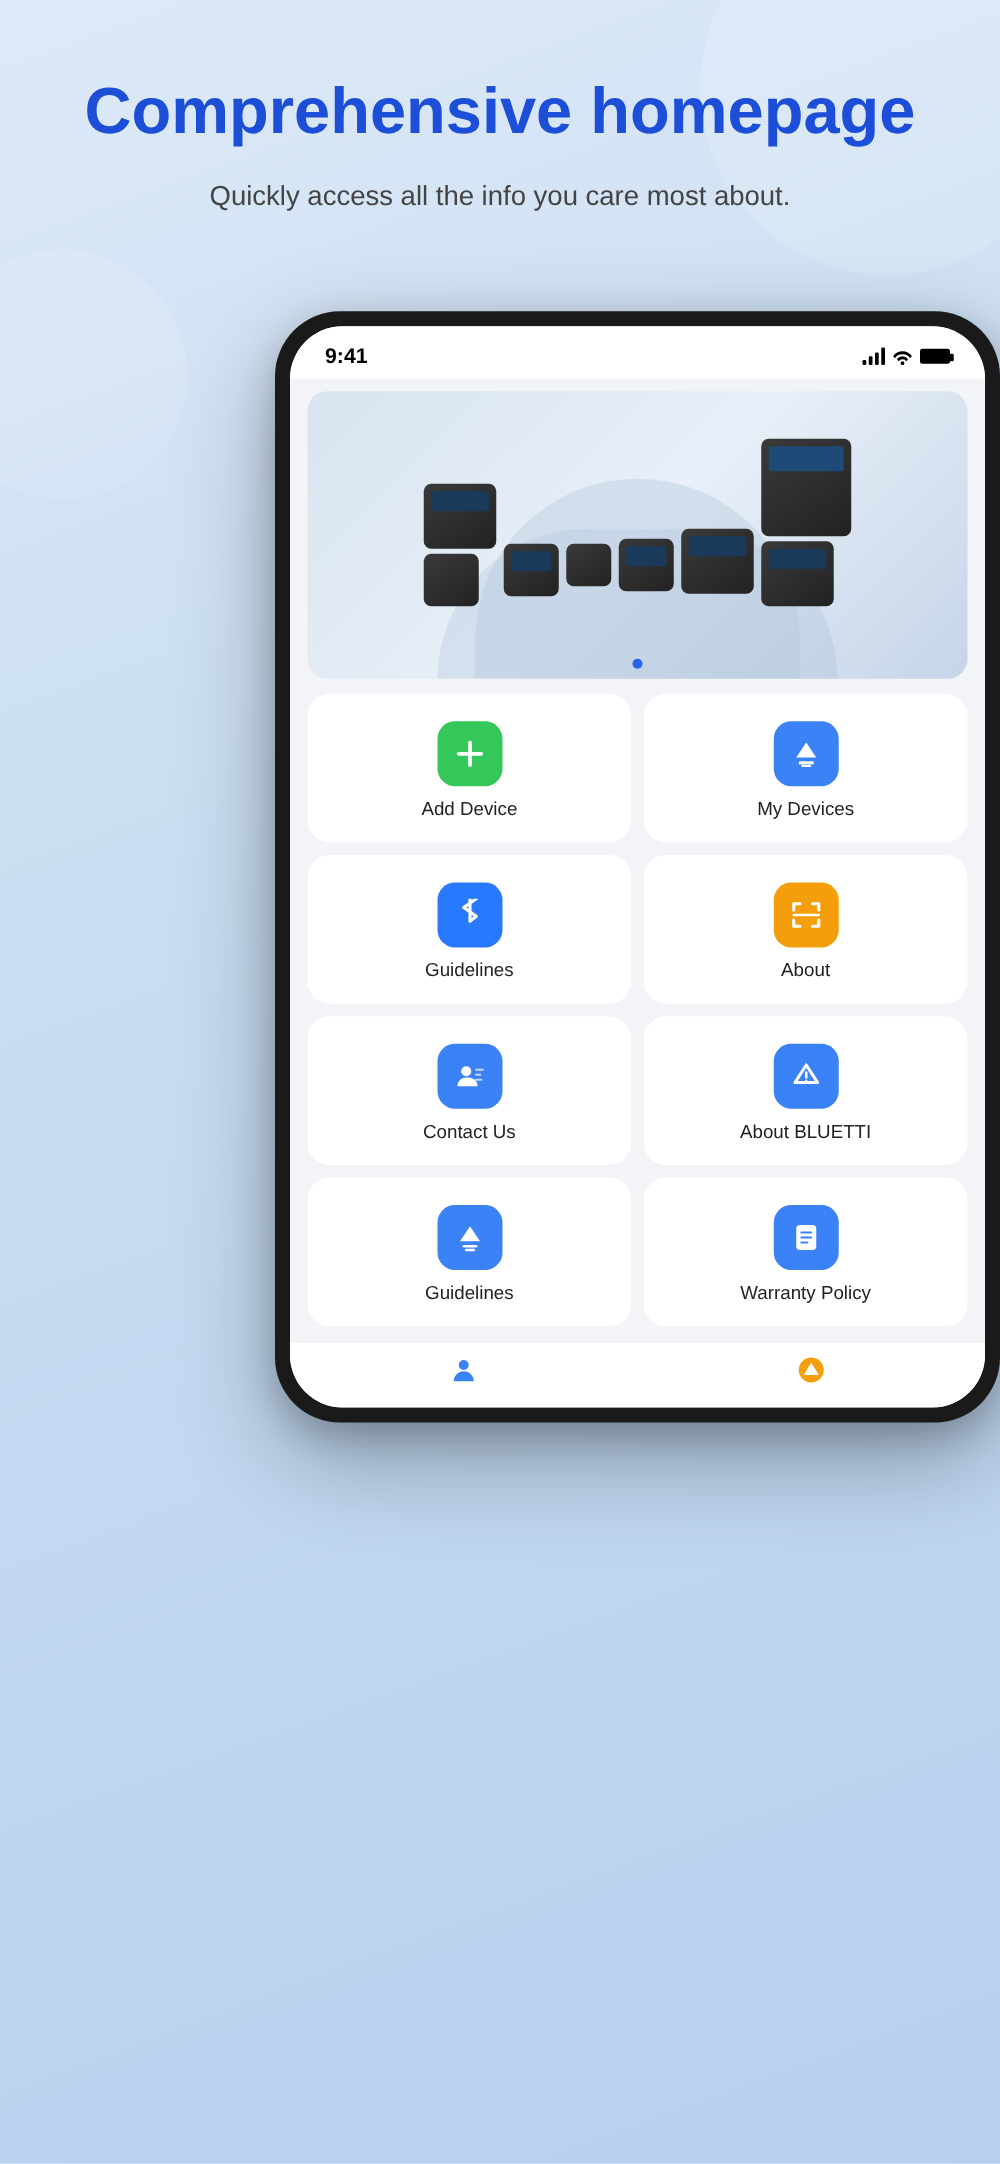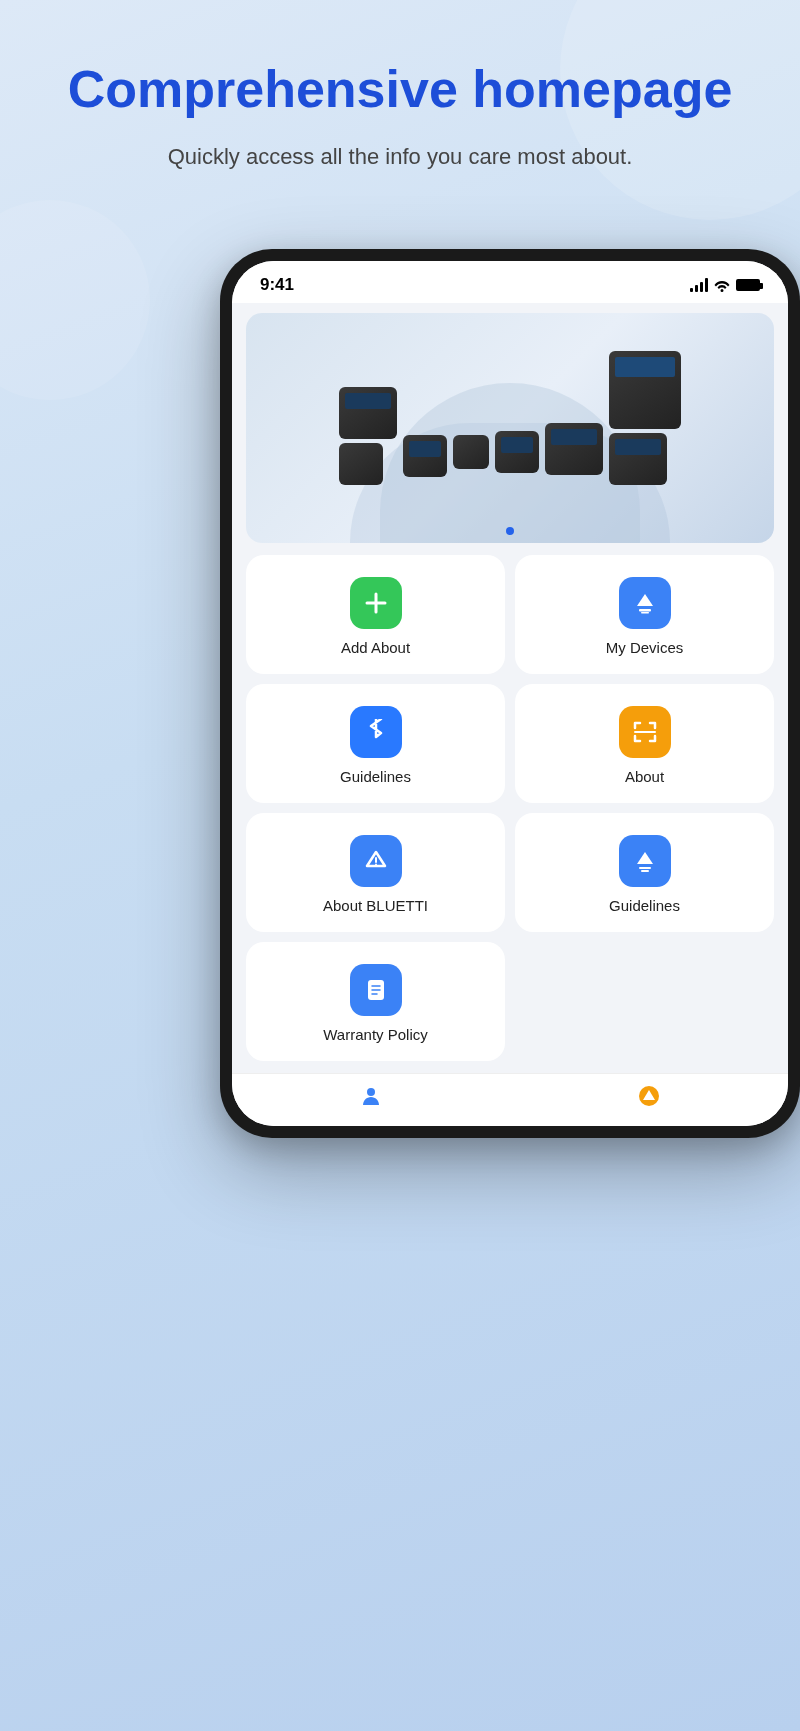--- a/index.html
+++ b/index.html
@@ -312,21 +312,21 @@
       </div>
 
       <div class="menu-grid">
 
         <div class="menu-item">
           <div class="menu-icon-wrap icon-green">
             <svg width="26" height="26" viewBox="0 0 26 26">
               <path d="M13 4v18M4 13h18" stroke="#fff" stroke-width="3" stroke-linecap="round"></path>
             </svg>
           </div>
-          <span class="menu-label">Add About</span>
+          <span class="menu-label">Add Device</span>
         </div>
 
         <div class="menu-item">
           <div class="menu-icon-wrap icon-blue-light">
             <svg width="28" height="28" viewBox="0 0 28 28">
               <polygon points="14,5 22,17 6,17" fill="#fff"></polygon>
               <rect x="8" y="20" width="12" height="2.5" rx="1" fill="#fff"></rect>
               <rect x="10" y="23" width="8" height="1.5" rx="0.75" fill="#fff"></rect>
             </svg>
           </div>
@@ -345,20 +345,32 @@
         <div class="menu-item">
           <div class="menu-icon-wrap icon-orange">
             <svg width="28" height="28" viewBox="0 0 28 28">
               <path d="M4 10V5h5M19 5h5v5M4 18v5h5M19 23h5v-5" stroke="#fff" stroke-width="2.5" stroke-linecap="round" stroke-linejoin="round" fill="none"></path>
               <line x1="4" y1="14" x2="24" y2="14" stroke="#fff" stroke-width="2" stroke-linecap="round"></line>
             </svg>
           </div>
           <span class="menu-label">About</span>
         </div>
 
+        <div class="menu-item">
+          <div class="menu-icon-wrap icon-blue-light">
+            <svg width="28" height="28" viewBox="0 0 28 28">
+              <circle cx="11" cy="10" r="4" fill="#fff"></circle>
+              <path d="M4 22c0-4 3.1-7 7-7h2c3.9 0 7 3 7 7" fill="#fff"></path>
+              <rect x="18" y="8" width="7" height="1.5" rx="0.75" fill="rgba(255,255,255,0.7)"></rect>
+              <rect x="18" y="12" width="5" height="1.5" rx="0.75" fill="rgba(255,255,255,0.7)"></rect>
+              <rect x="18" y="16" width="6" height="1.5" rx="0.75" fill="rgba(255,255,255,0.7)"></rect>
+            </svg>
+          </div>
+          <span class="menu-label">Contact Us</span>
+        </div>
 
         <div class="menu-item">
           <div class="menu-icon-wrap icon-blue-light">
             <svg width="28" height="28" viewBox="0 0 28 28">
               <polygon points="14,5 23,19 5,19" fill="none" stroke="#fff" stroke-width="2.5" stroke-linejoin="round"></polygon>
               <line x1="14" y1="11" x2="14" y2="15" stroke="#fff" stroke-width="2" stroke-linecap="round"></line>
               <circle cx="14" cy="17.5" r="1" fill="#fff"></circle>
             </svg>
           </div>
           <span class="menu-label">About BLUETTI</span>

